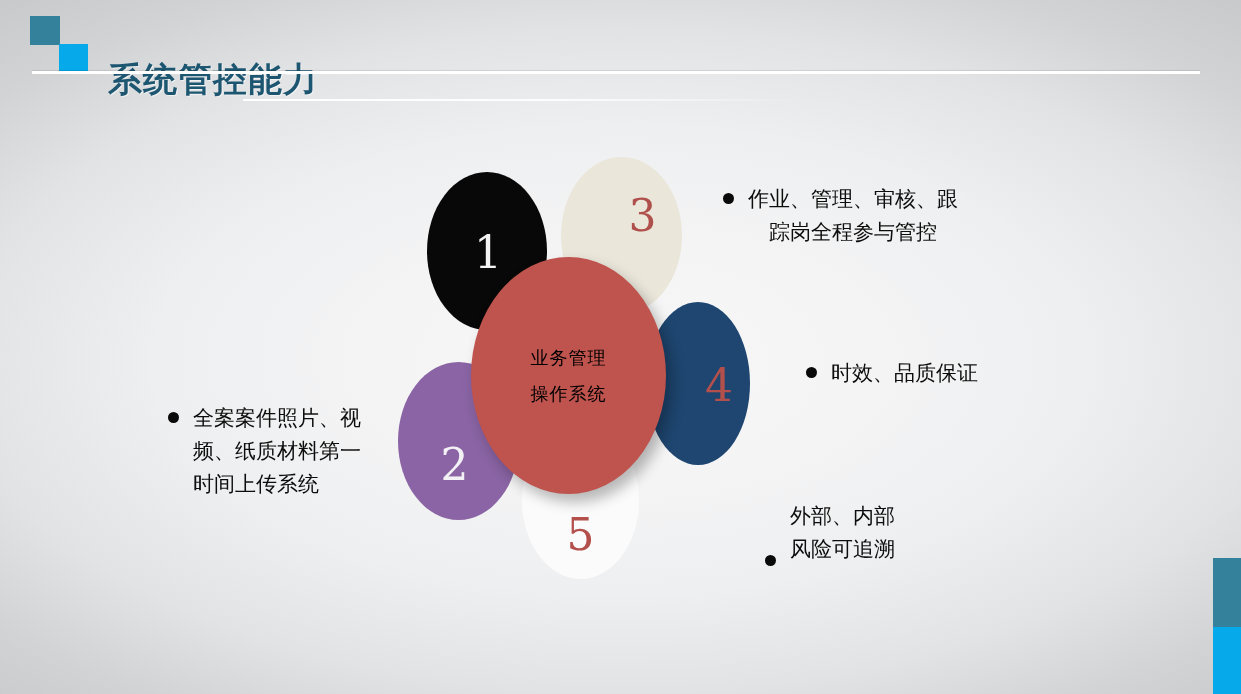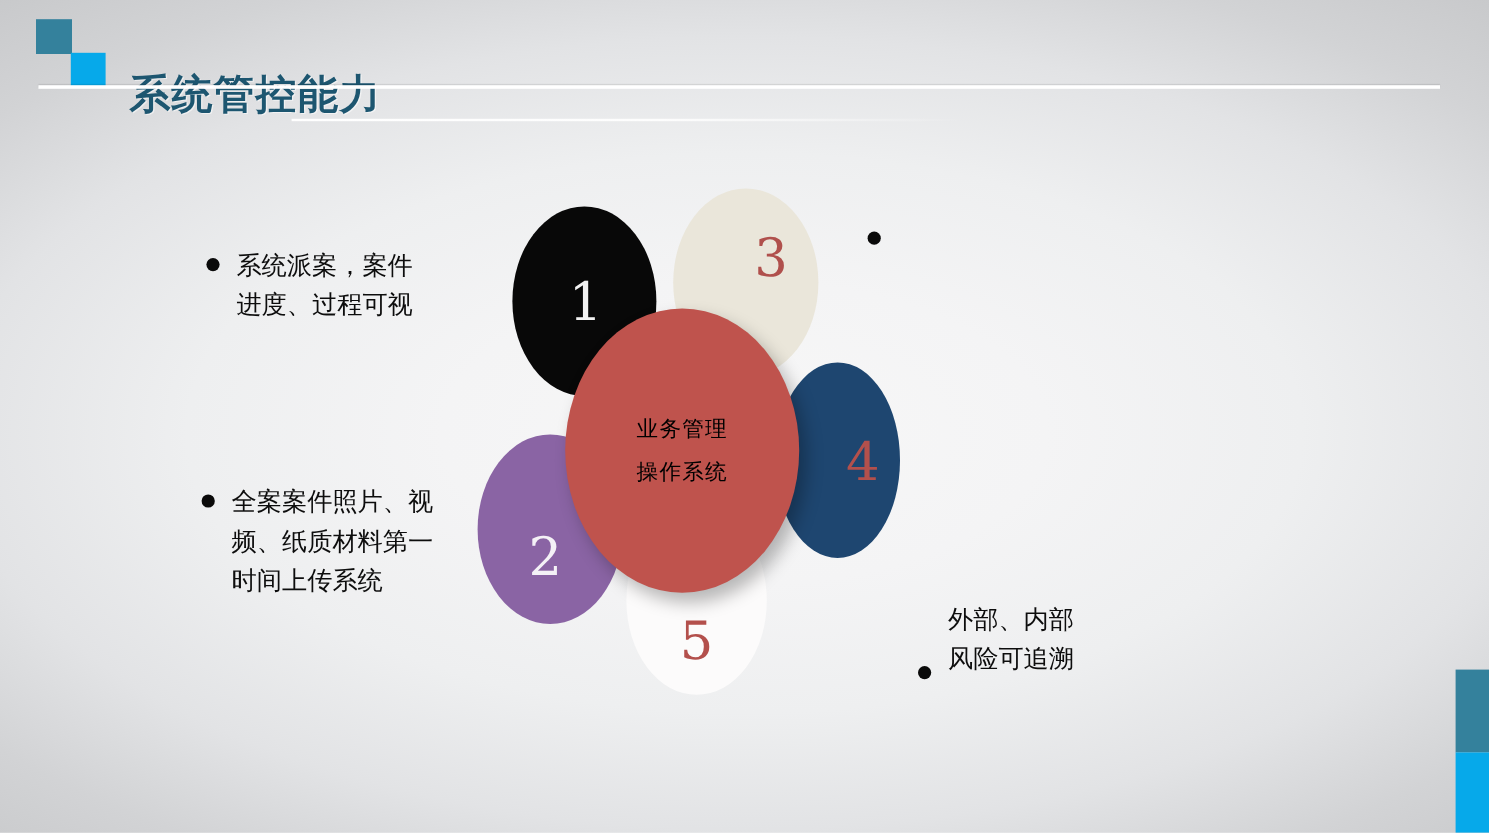--- a/index.html
+++ b/index.html
@@ -281,37 +281,38 @@
       <span class="num">5</span>
     </div>
 
     <div class="ellipse" id="ellipse-center">
       <span class="center-text">业务管理</span>
       <span class="center-text">操作系统</span>
     </div>
 
   </div>
 
-  <div class="bullet" id="bullet-1">
-    <span class="dot"></span>
-    <span class="btext">系统派案，案件
-进度、过程可视</span>
-  </div>
 
   <div class="bullet" id="bullet-2">
     <span class="dot"></span>
     <span class="btext">全案案件照片、视
 频、纸质材料第一
 时间上传系统</span>
   </div>
 
   <div class="bullet" id="bullet-3">
     <span class="dot"></span>
-  </div>
-
+    <span class="btext">作业、管理、审核、跟
+踪岗全程参与管控</span>
+  </div>
+
+  <div class="bullet" id="bullet-4">
+    <span class="dot"></span>
+    <span class="btext">时效、品质保证</span>
+  </div>
 
   <div class="bullet" id="bullet-5">
     <span class="dot"></span>
     <span class="btext">外部、内部
 风险可追溯</span>
   </div>
 
 </div>
 
 </body></html>

